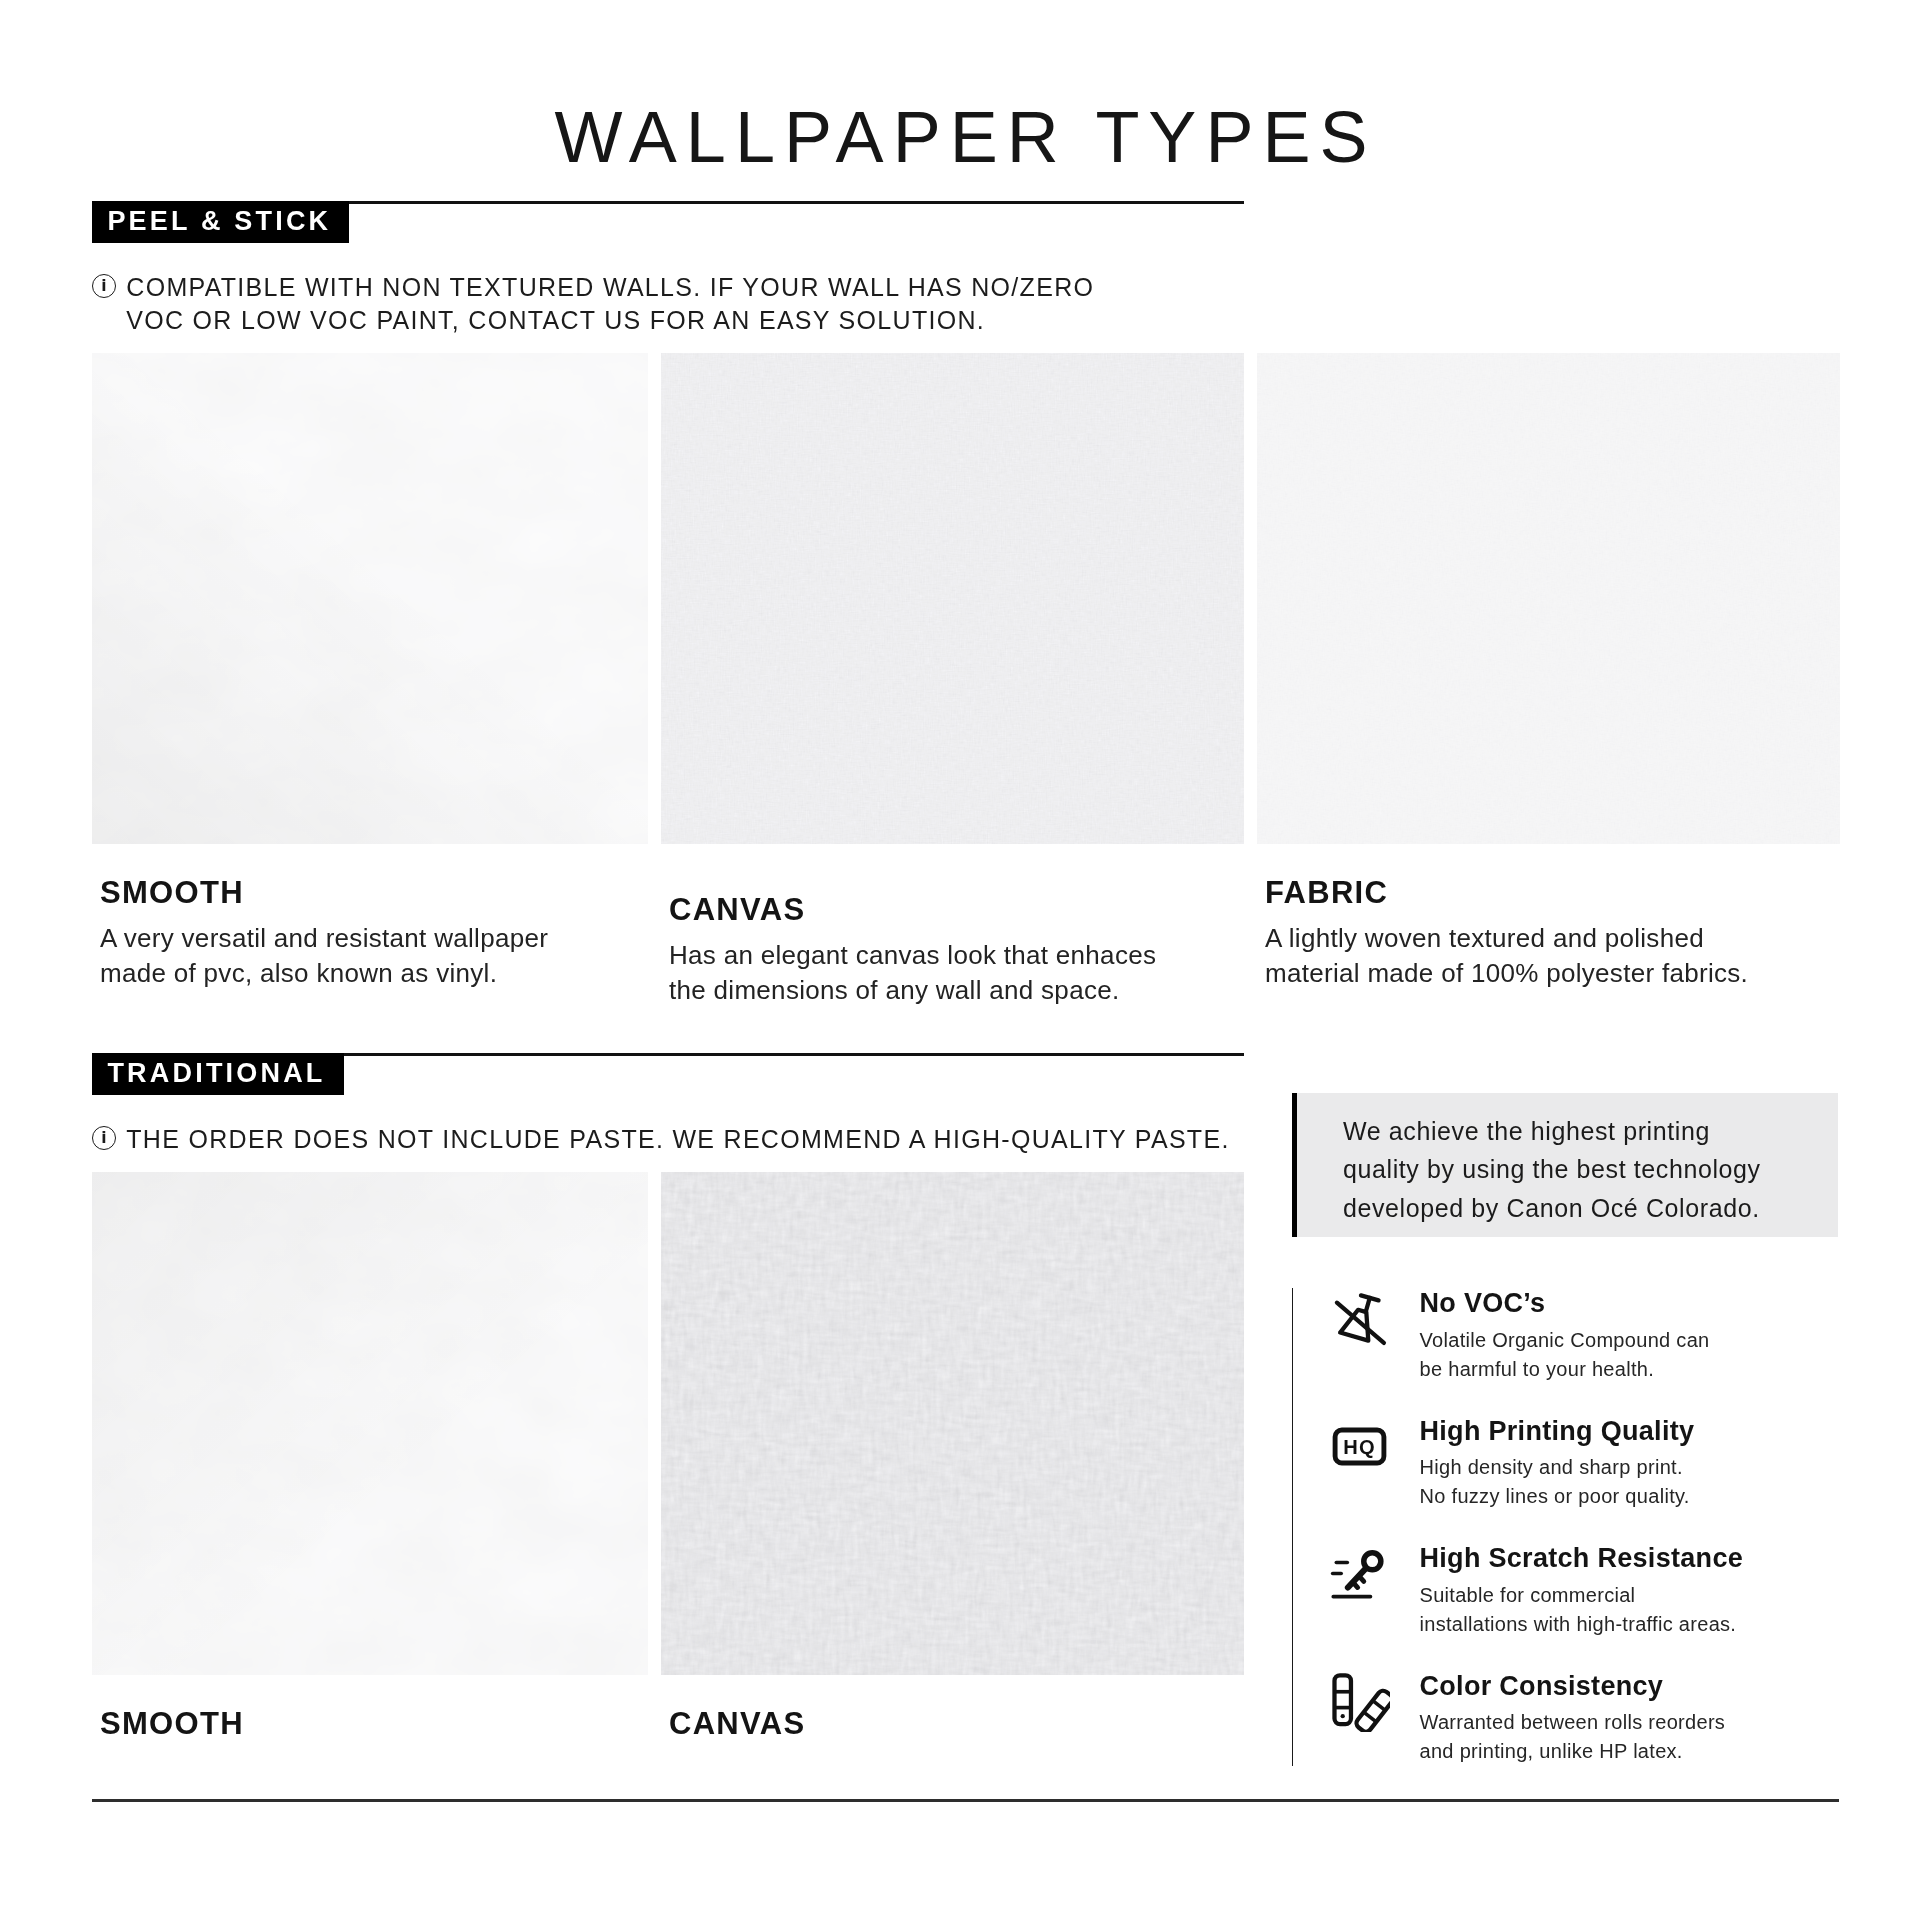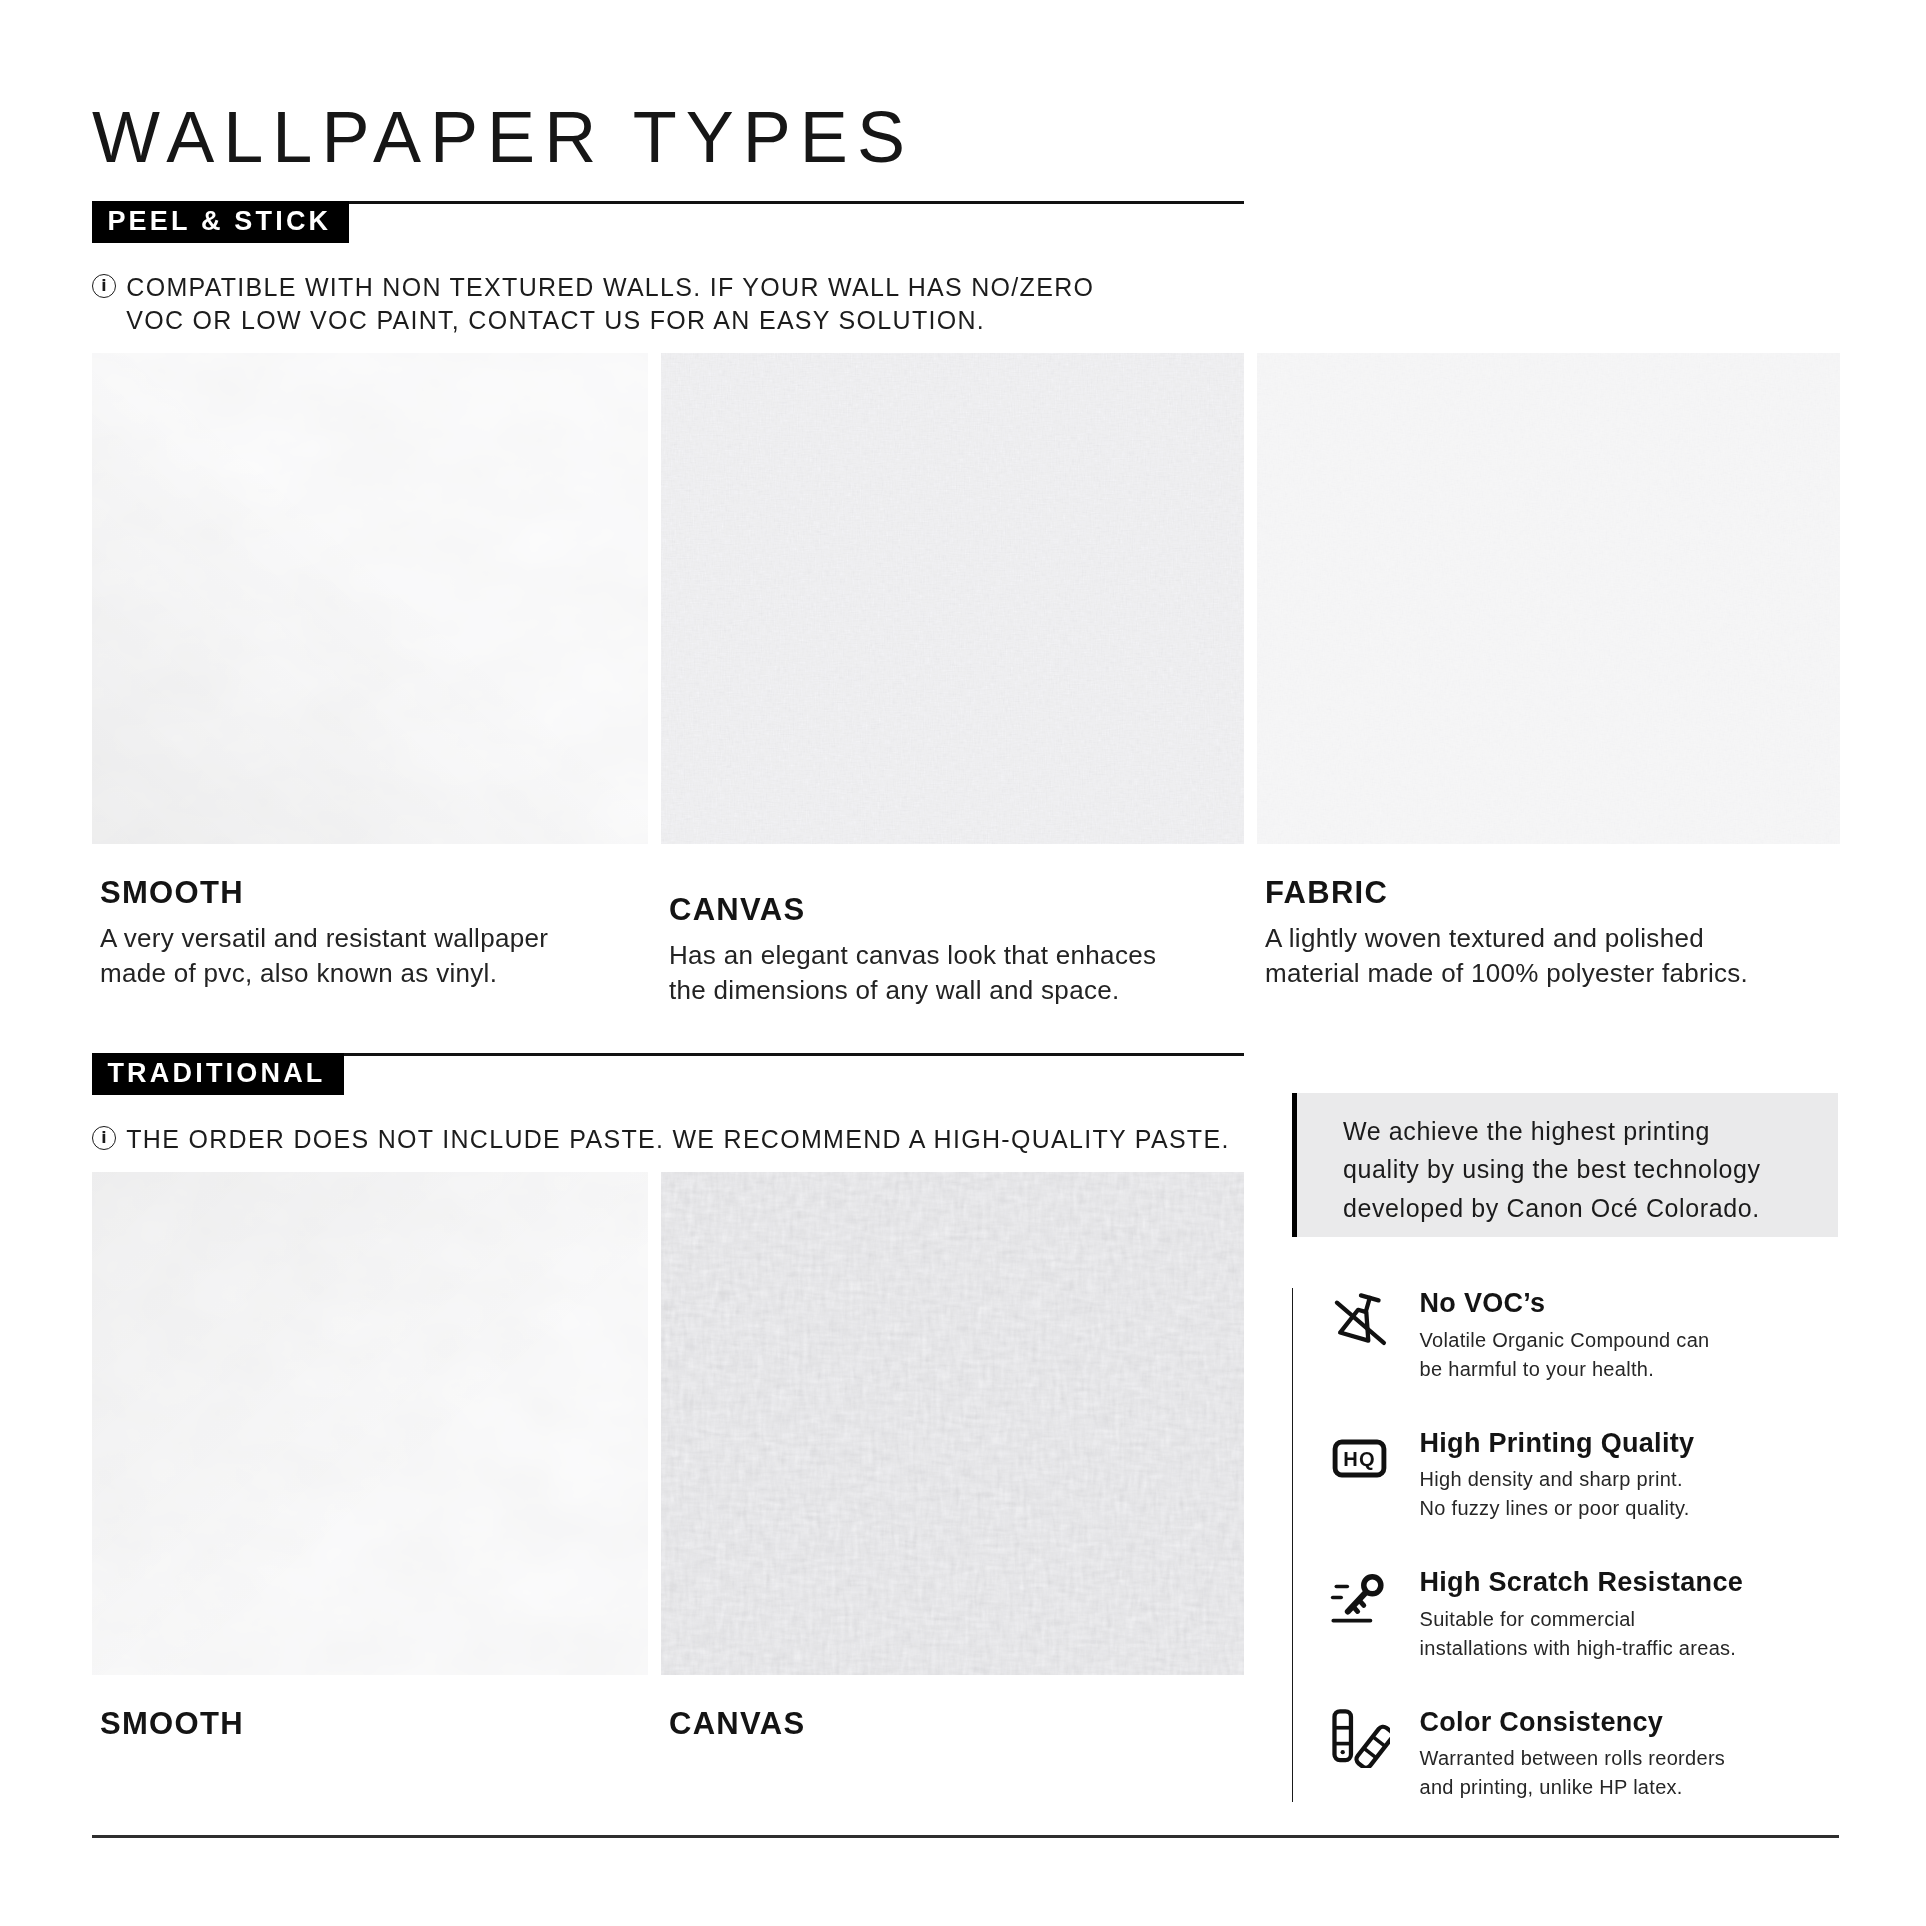--- a/index.html
+++ b/index.html
@@ -5,21 +5,21 @@
   html,body{margin:0;padding:0;}
   body{
     width:1926px;height:1926px;background:#ffffff;
     font-family:"Liberation Sans",sans-serif;color:#141414;
     overflow:hidden;position:relative;
   }
   .page{padding:0 87px 0 92px;}
 
   
   h1.page-title{
-    margin:96px 0 0 0;text-align:left;
+    margin:96px 0 0 0;text-align:center;
     font-size:72px;font-weight:400;letter-spacing:9px;color:#161616;
   }
 
   
   .section-head{display:flex;align-items:flex-start;width:1152px;}
   .badge{
     display:inline-block;background:#000;color:#fff;
     font-size:27px;font-weight:700;letter-spacing:3.2px;
     line-height:1;padding:7px 18px 8.3px 15.4px;white-space:nowrap;
   }
@@ -64,21 +64,21 @@
   
   .quote-box{
     margin-top:40px;background:#eaeaeb;border-left:5.8px solid #000;
     padding:19px 22px 10px 46px;box-sizing:border-box;
     font-size:25px;line-height:1.54;letter-spacing:0.6px;color:#1b1b1b;
   }
 
   
   .features{
     margin-top:51px;border-left:1.9px solid #1a1a1a;padding-left:36px;
-    display:flex;flex-direction:column;gap:44px;
+    display:flex;flex-direction:column;gap:32px;
   }
   .feature{display:flex;gap:29.5px;}
   .feature-icon{flex:none;width:61px;height:61px;}
   .feature-icon svg{width:61px;height:61px;display:block;}
   .feature-title{
     margin:0;font-size:27px;font-weight:700;letter-spacing:0.3px;color:#141414;
   }
   .feature-desc{
     margin:6.4px 0 0 0;font-size:20px;line-height:1.45;letter-spacing:0.3px;color:#262626;
   }

